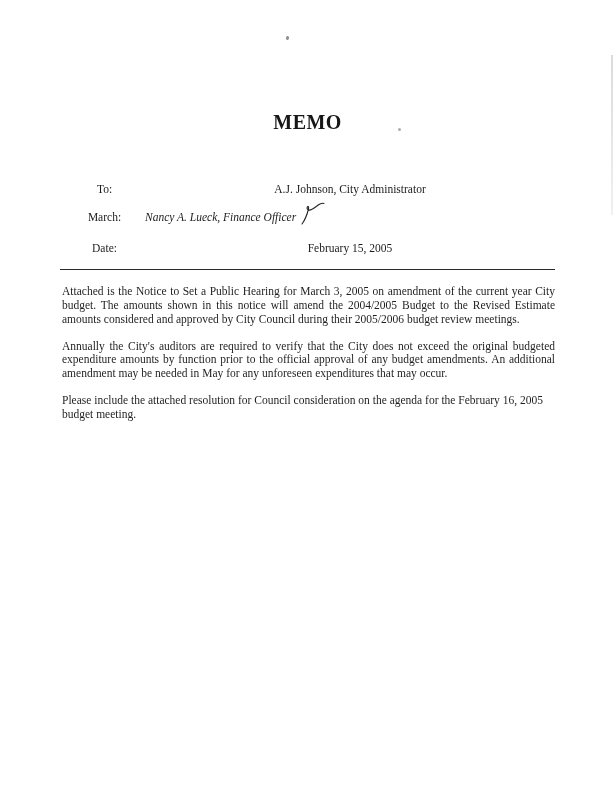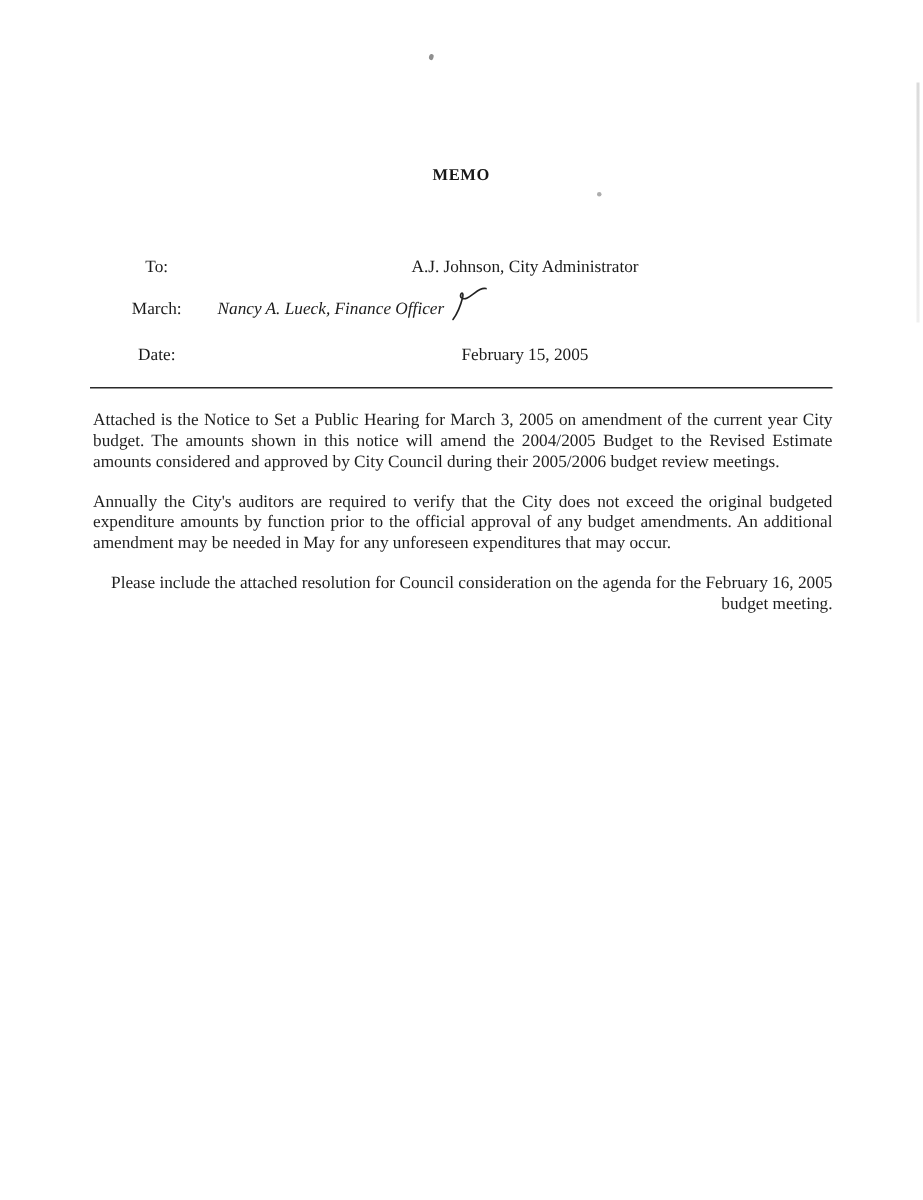--- a/index.html
+++ b/index.html
@@ -48,21 +48,21 @@
     top: 55px;
     width: 2px;
     height: 160px;
     background: linear-gradient(#bdbdbd, #e3e3e3);
     opacity: 0.55;
   }
   .memo-title {
     margin: 0;
     padding-top: 111px;
     text-align: center;
-    font-size: 11px;
+    font-size: 20px;
     font-weight: 700;
     letter-spacing: 0.4px;
     color: #171717;
   }
   .fields {
     margin-top: 49px;
     padding-left: 64px;
     padding-right: 60px;
     font-size: 11.5px;
     text-align: center;
@@ -101,21 +101,21 @@
     margin: 15px 60px 0 62px;
     font-size: 11.5px;
     line-height: 1.2;
     text-align: justify;
     color: #1f1f1f;
   }
   .memo-body p {
     margin: 0 0 13px 0;
   }
   .memo-body p:last-child {
-    text-align: right;
+    text-align: left;
   }
 </style>
 </head>
 <body>
 
 <div class="page">
 
   <span class="artifact-dot-top"></span>
   <span class="artifact-dot-title"></span>
   <span class="artifact-edge-right"></span>

